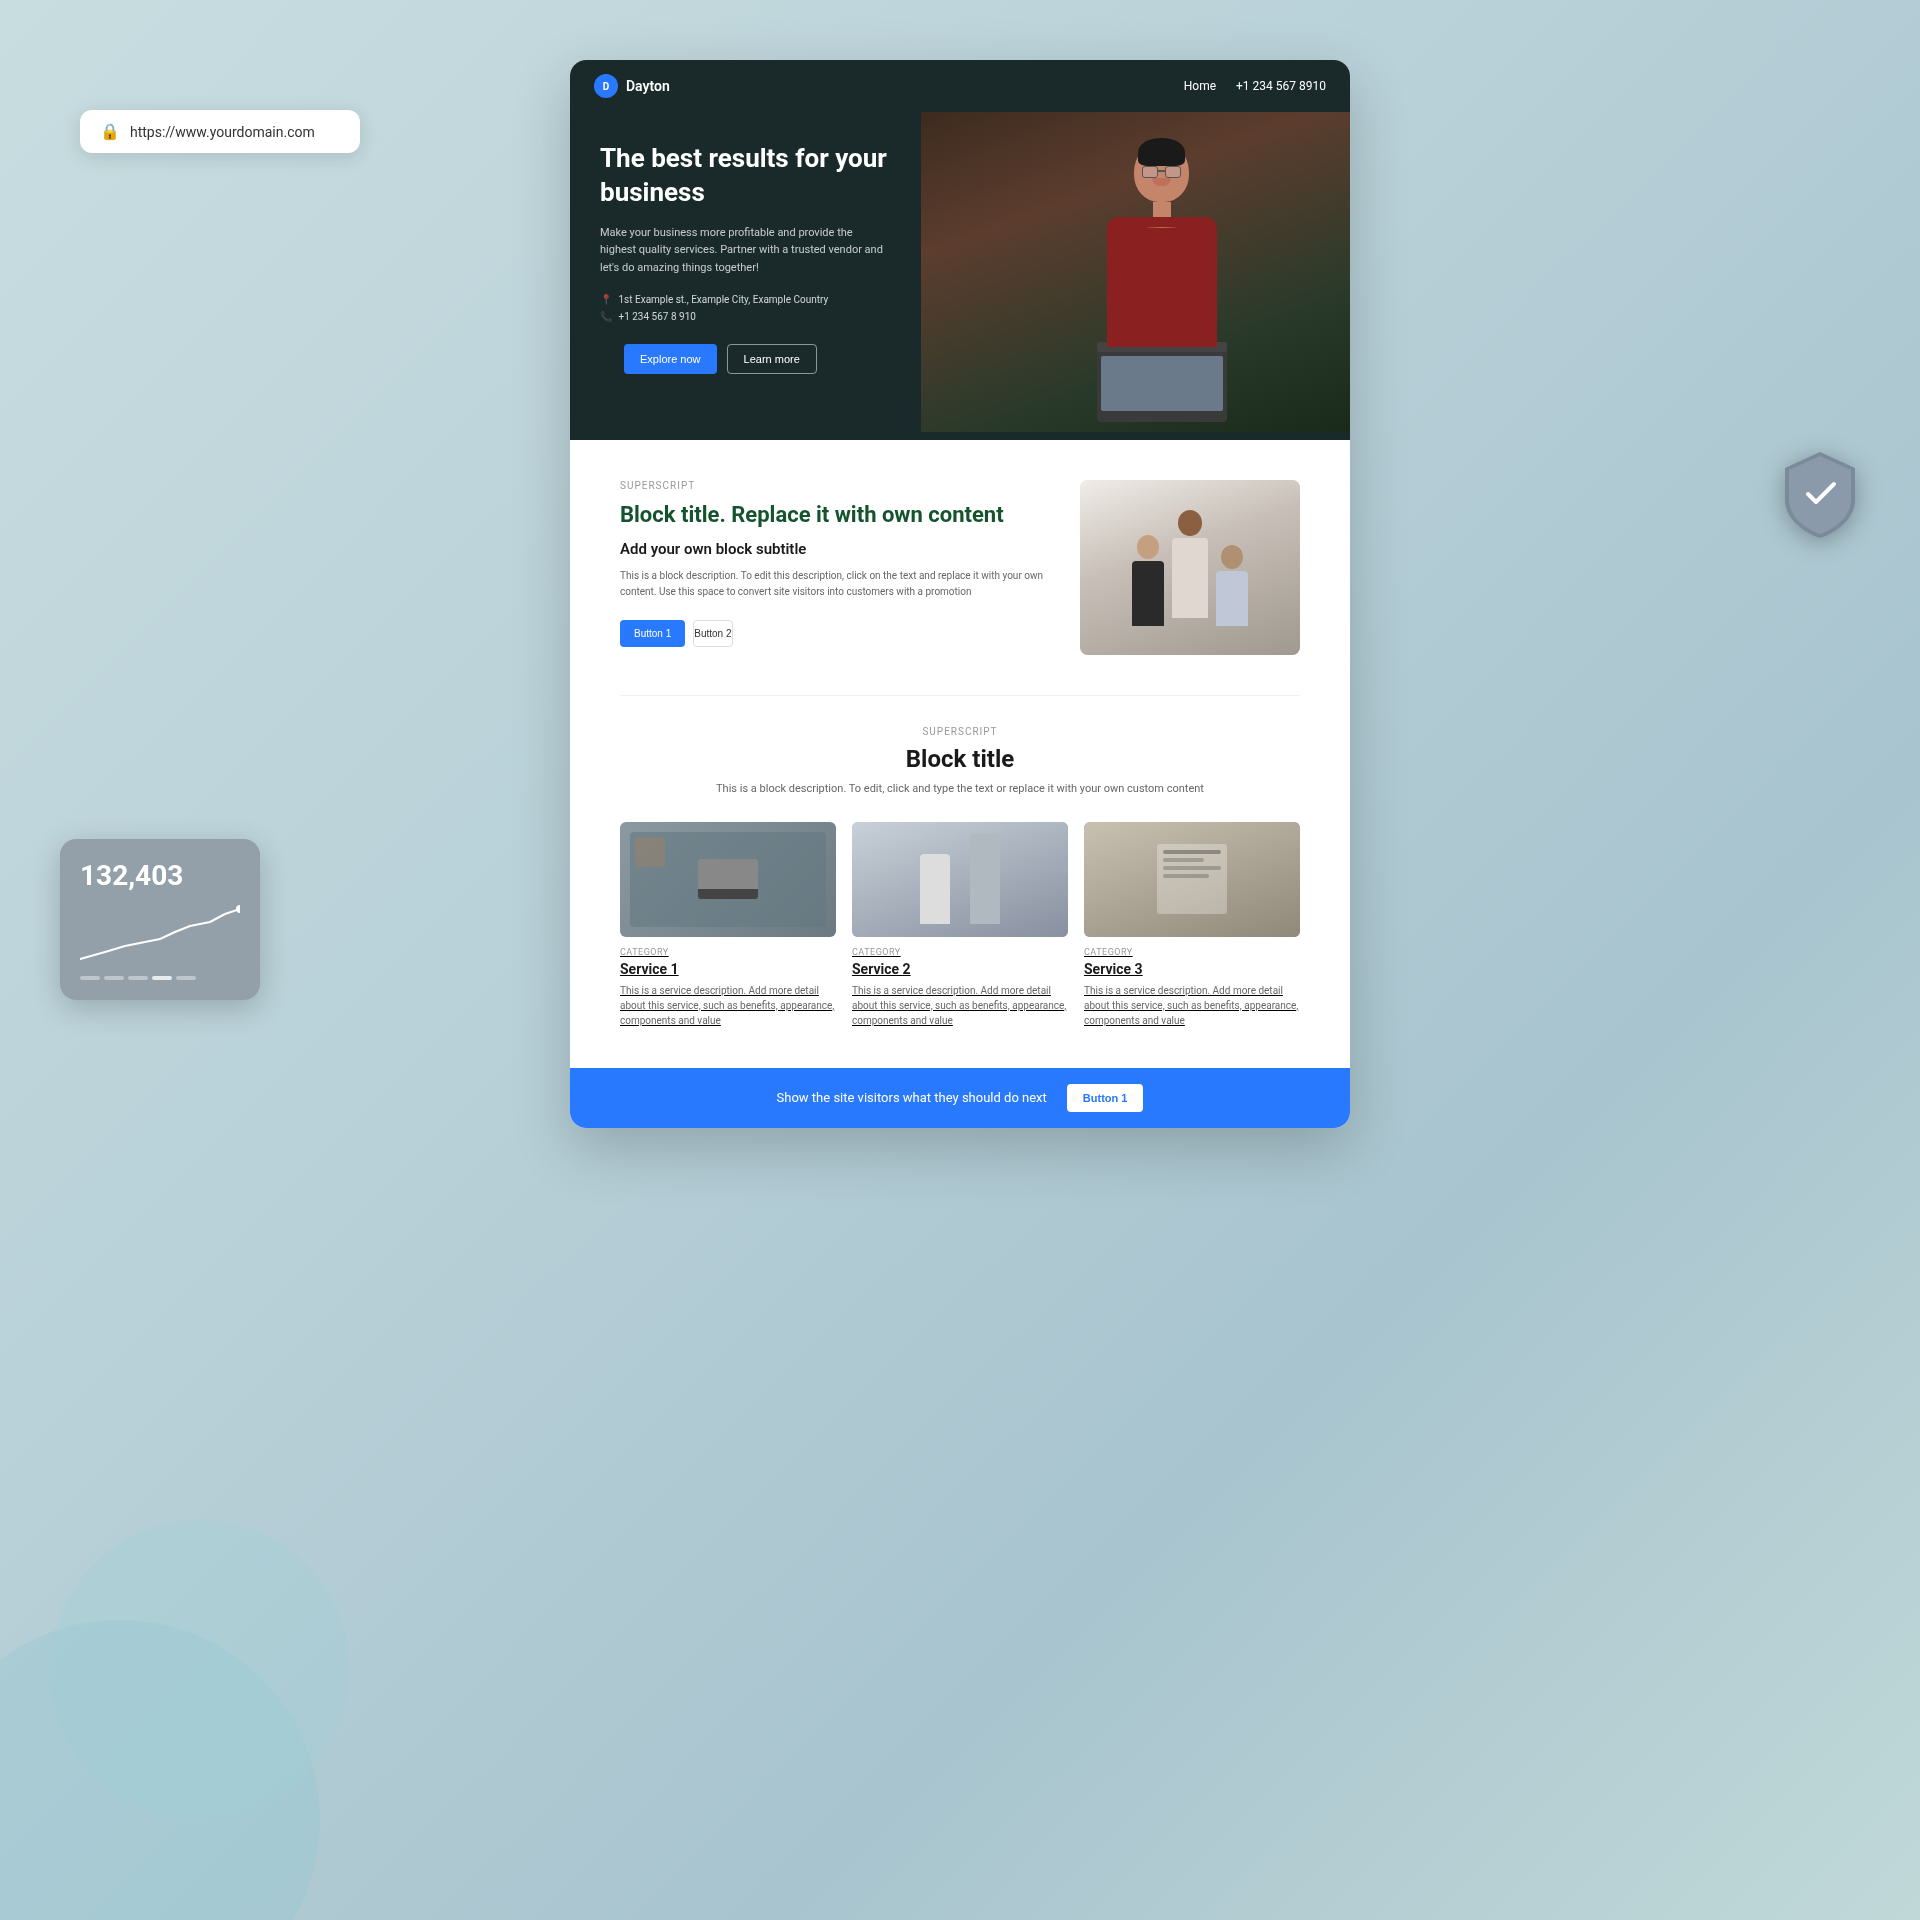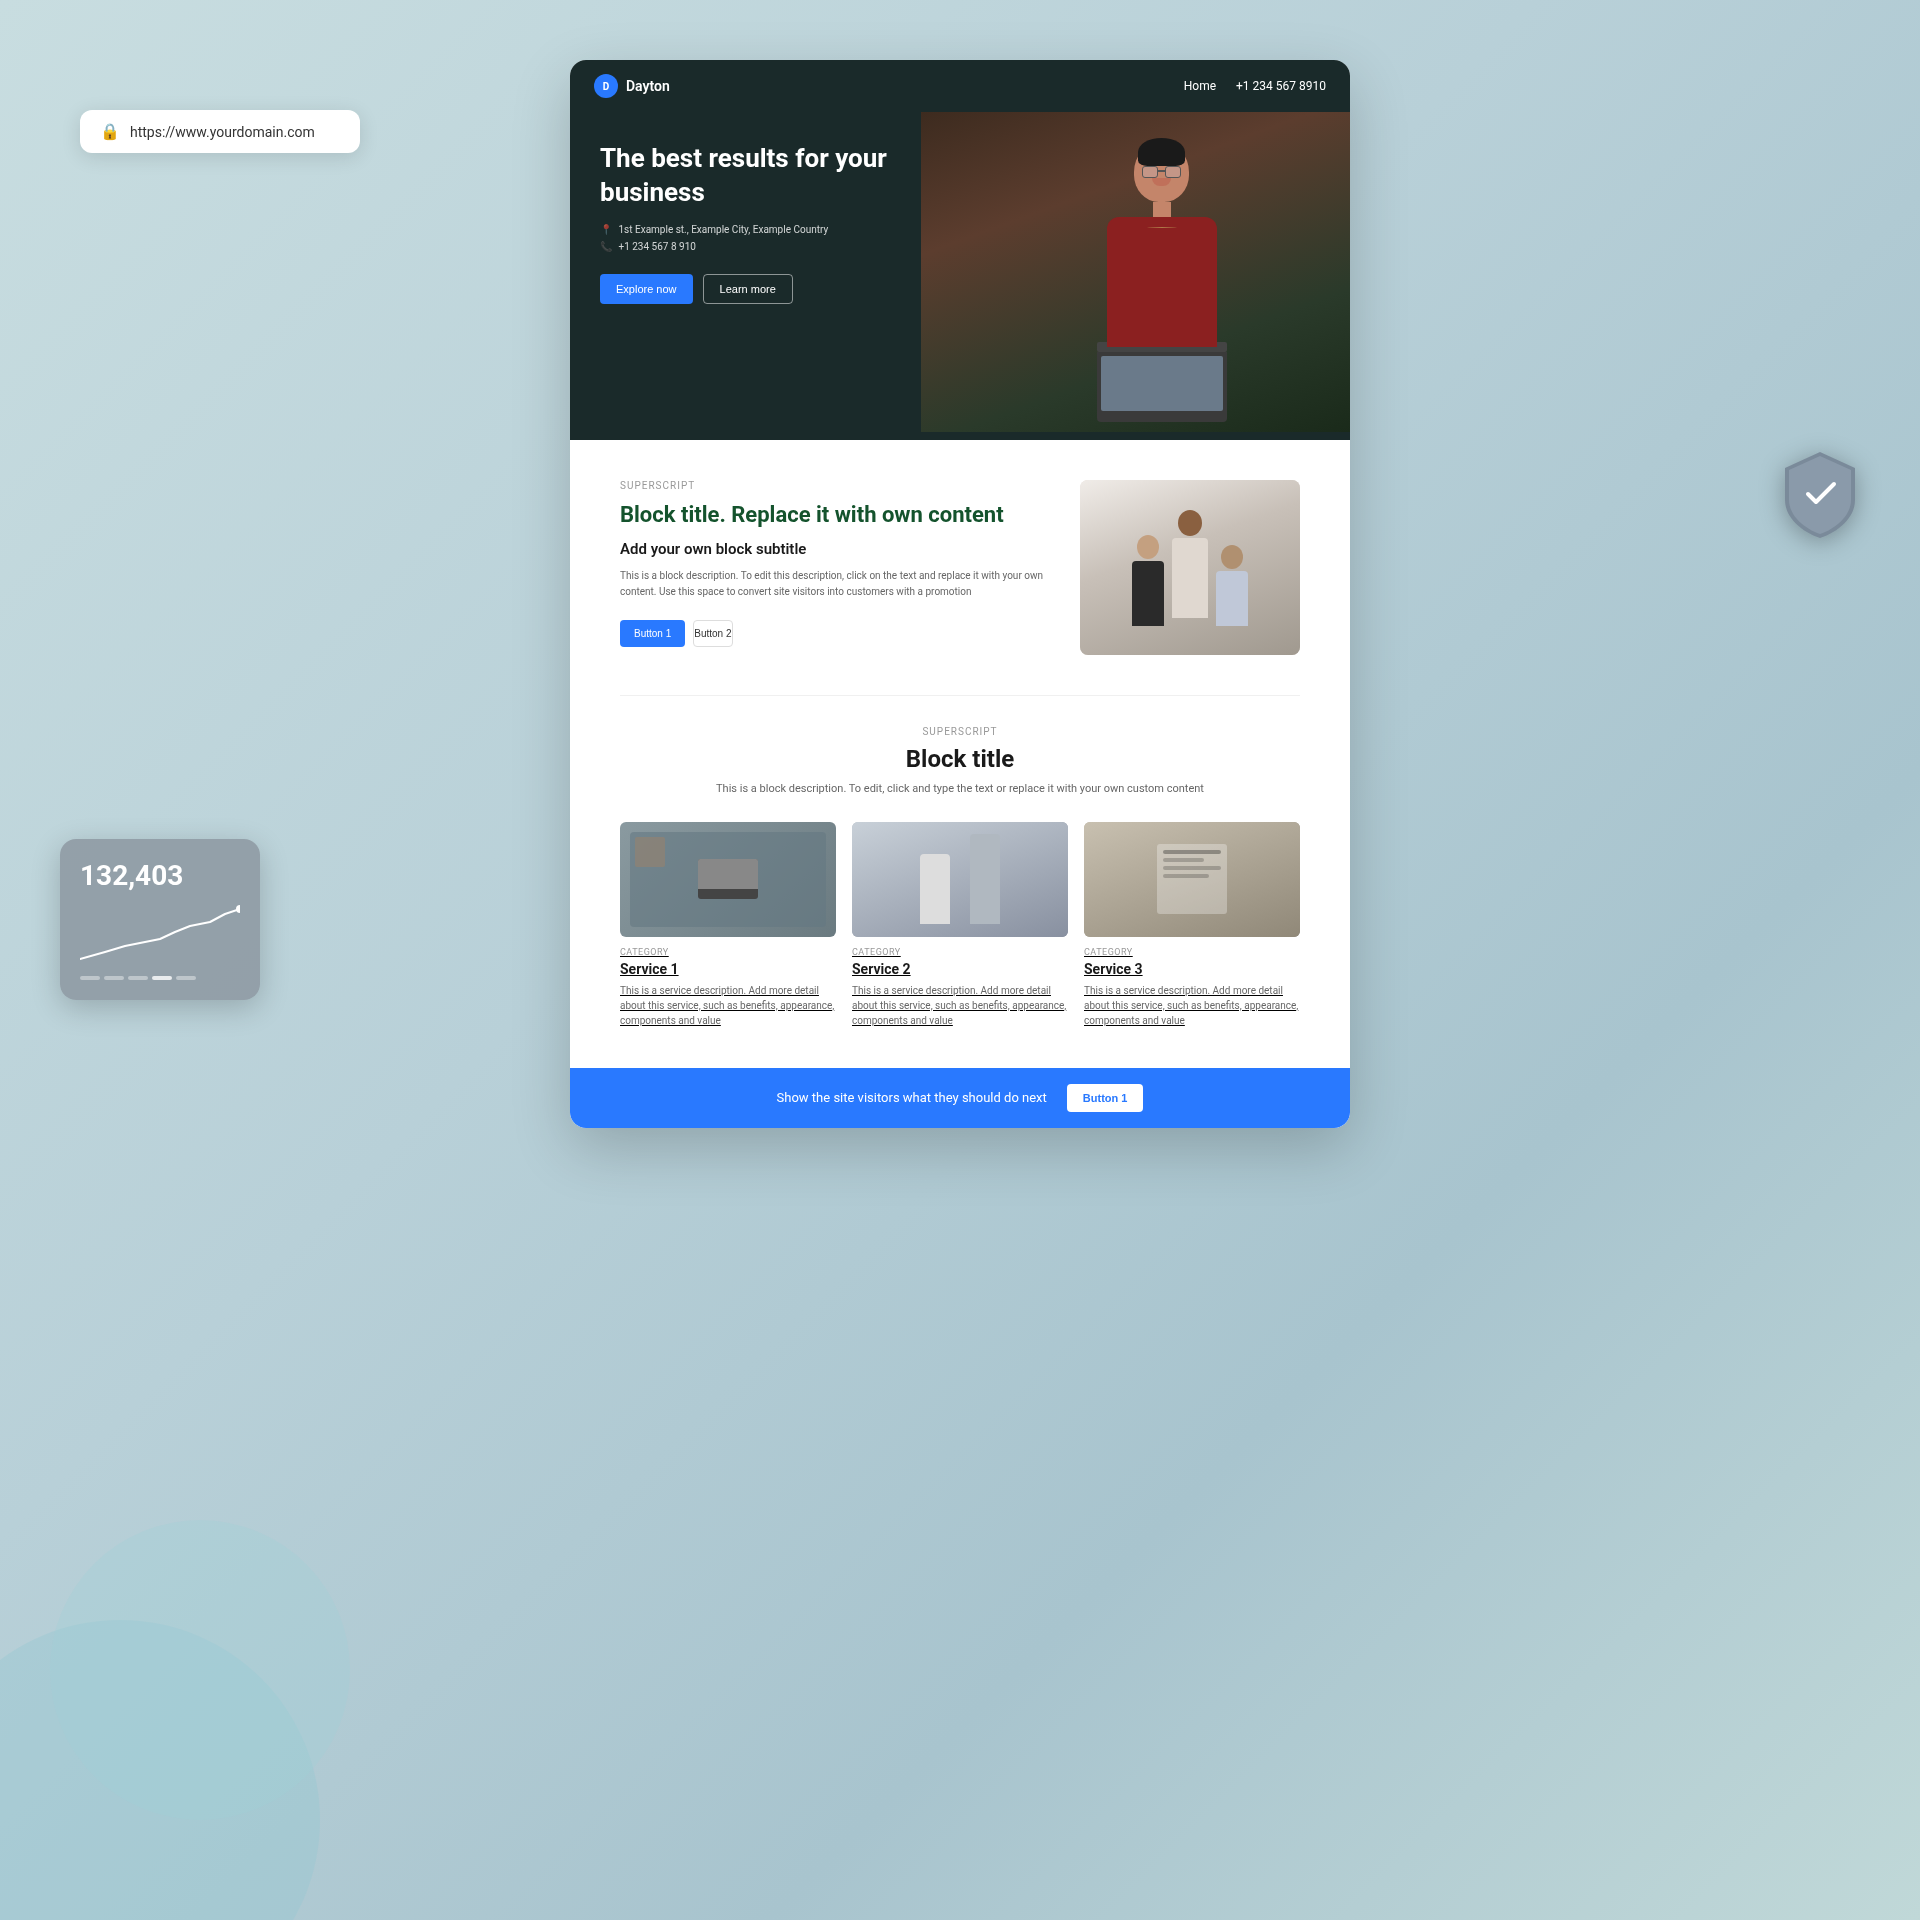--- a/index.html
+++ b/index.html
@@ -222,20 +222,21 @@
     }
 
     .hero-info-icon {
       font-size: 10px;
       color: rgba(255,255,255,0.6);
     }
 
     .hero-buttons {
       display: flex;
       gap: 10px;
+      margin-left: 24px;
     }
 
     .btn-primary {
       background: #2979ff;
       color: white;
       border: none;
       padding: 8px 16px;
       border-radius: 4px;
       font-size: 11px;
       font-weight: 500;
@@ -580,20 +581,21 @@
             <div style="width:130px; height:10px; background:#444; border-radius:2px; margin-top:-5px;"></div>
             <div style="width:130px; height:70px; background:#3a3a3a; border-radius:0 0 4px 4px;">
               <div style="margin:4px 4px 0; height:55px; background:#6a7a8a; border-radius:2px;"></div>
             </div>
           </div>
         </div>
       </div>
 
       <div class="hero-content">
         <h1 class="hero-title">The best results for your business</h1>
+        <p class="hero-desc">Make your business more profitable and provide the highest quality services. Partner with a trusted vendor and let's do amazing things together!</p>
         <div class="hero-info">
           <div class="hero-info-item">
             <span class="hero-info-icon">📍</span>
             <span>1st Example st., Example City, Example Country</span>
           </div>
           <div class="hero-info-item">
             <span class="hero-info-icon">📞</span>
             <span>+1 234 567 8 910</span>
           </div>
         </div>

